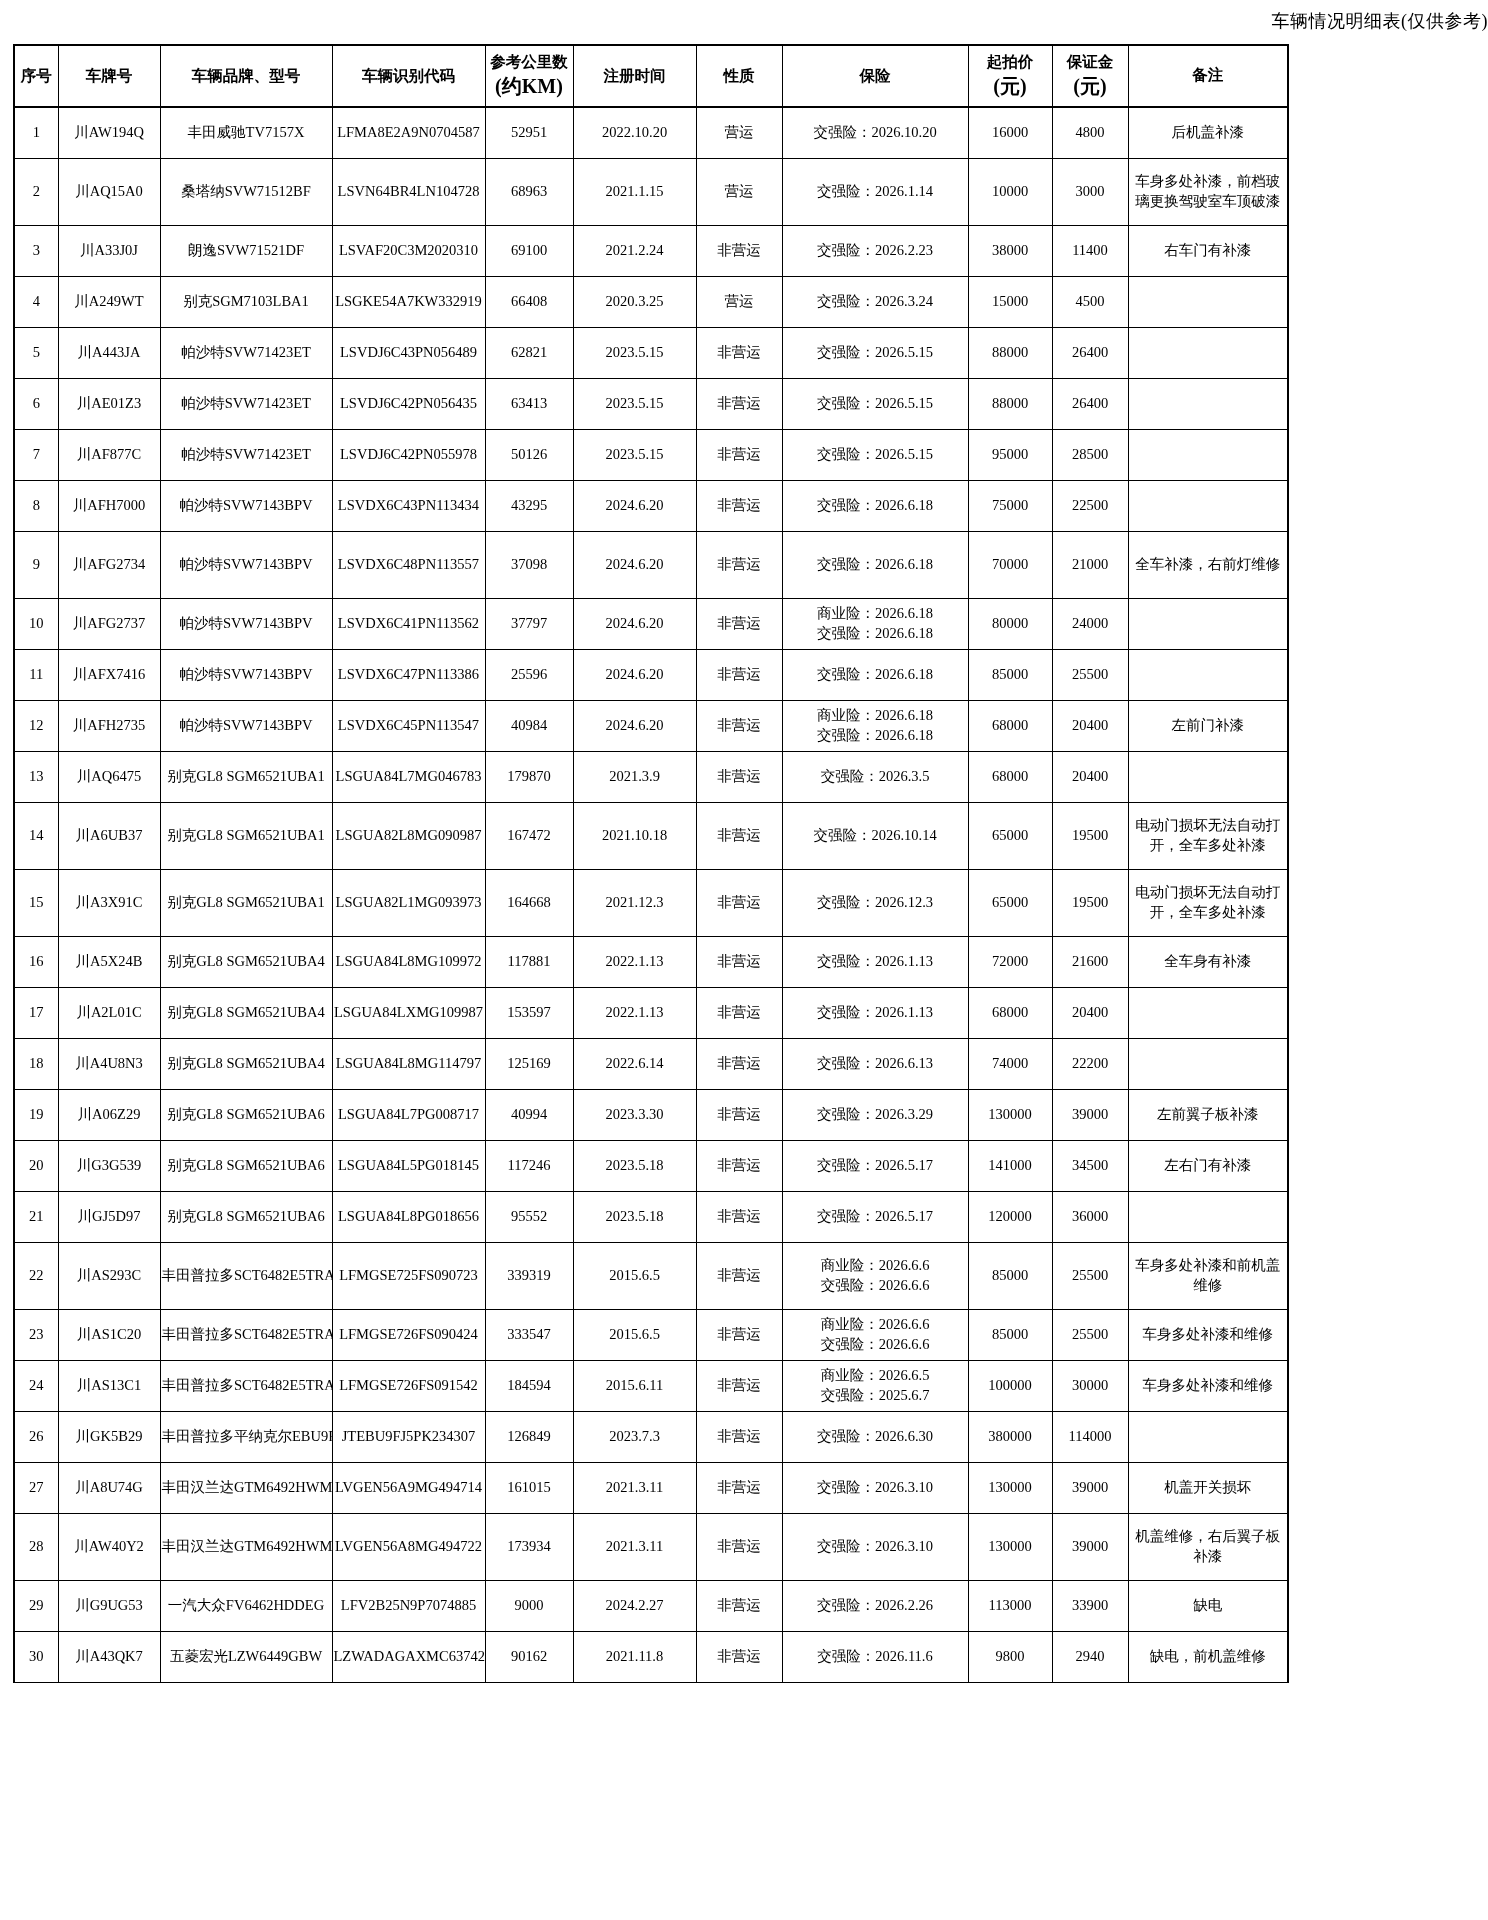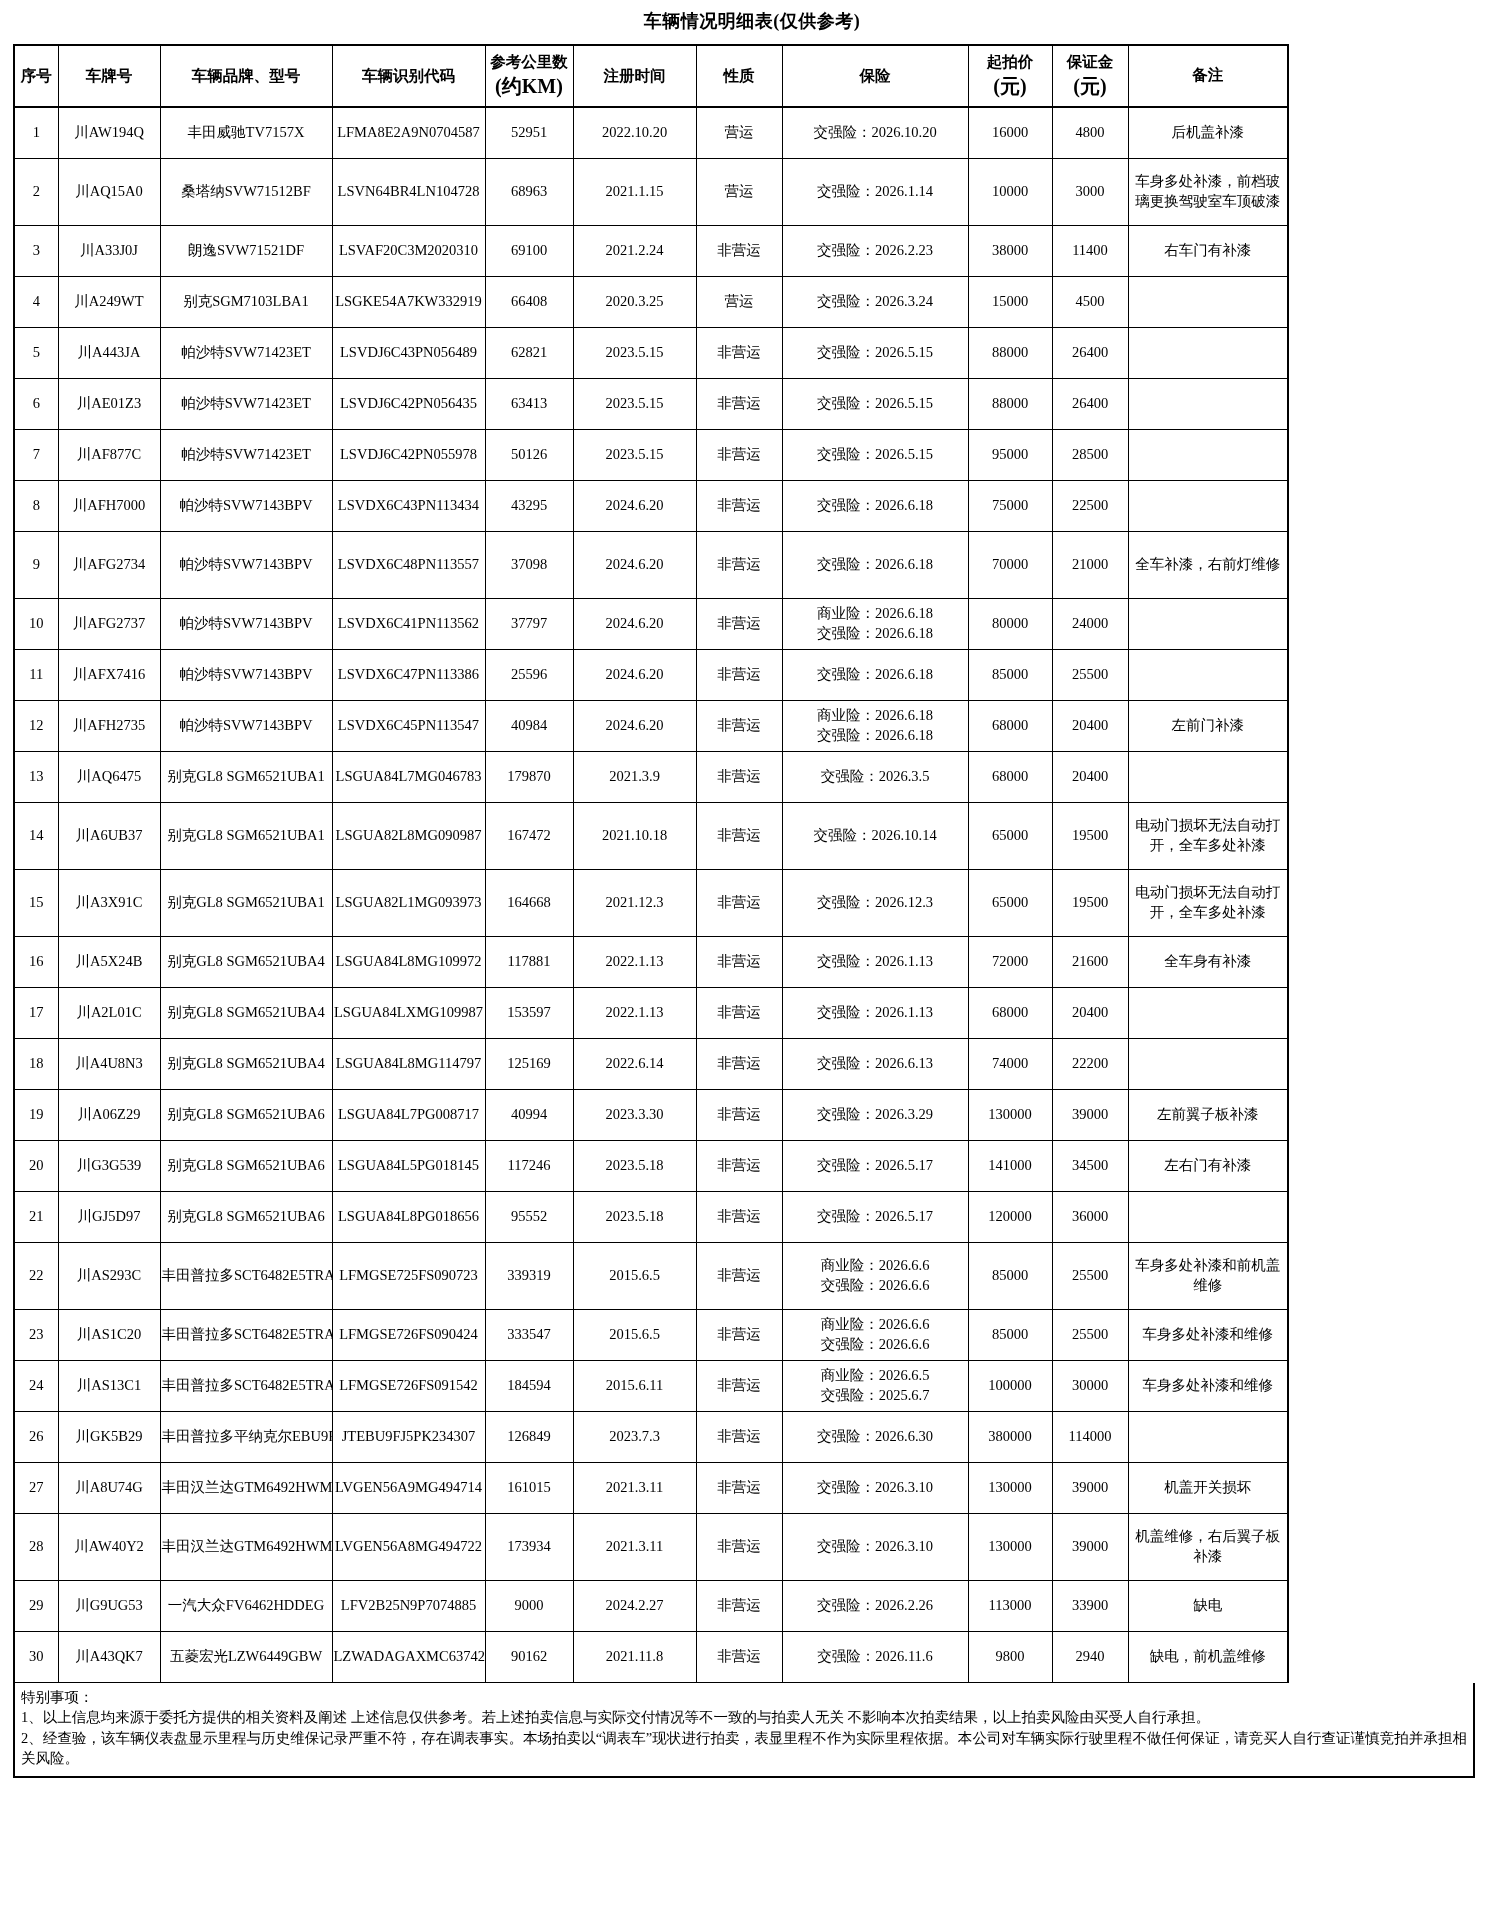--- a/index.html
+++ b/index.html
@@ -13,23 +13,23 @@
     color: #000000;
     -webkit-font-smoothing: none;
   }
   .page {
     width: 1488px;
     box-sizing: border-box;
     padding: 0;
     position: relative;
   }
   .doc-title {
-    text-align: center;
+    text-align: right;
     font-size: 18px;
-    font-weight: bold;
+    font-weight: normal;
     letter-spacing: 0.5px;
     padding: 9px 0 11px 16px;
   }
   table.vehicle-table {
     border-collapse: collapse;
     width: 1180px;
     margin: 0 13px;
     table-layout: fixed;
   }
   table.vehicle-table th,
@@ -585,19 +585,14 @@
           <td class="cell-ins">
             <span class="ins-line">交强险：2026.11.6</span>
           </td>
           <td class="cell-money">9800</td>
           <td class="cell-money">2940</td>
           <td class="cell-remark">缺电，前机盖维修</td>
         </tr>
       </tbody>
   </table>
 
-  <div class="notes-box">
-    <span class="note-title">特别事项：</span>
-    <span class="note-line">1、以上信息均来源于委托方提供的相关资料及阐述 上述信息仅供参考。若上述拍卖信息与实际交付情况等不一致的与拍卖人无关 不影响本次拍卖结果，以上拍卖风险由买受人自行承担。</span>
-    <span class="note-line">2、经查验，该车辆仪表盘显示里程与历史维保记录严重不符，存在调表事实。本场拍卖以“调表车”现状进行拍卖，表显里程不作为实际里程依据。本公司对车辆实际行驶里程不做任何保证，请竞买人自行查证谨慎竞拍并承担相关风险。</span>
-  </div>
 
 </div>
 
 </body></html>

